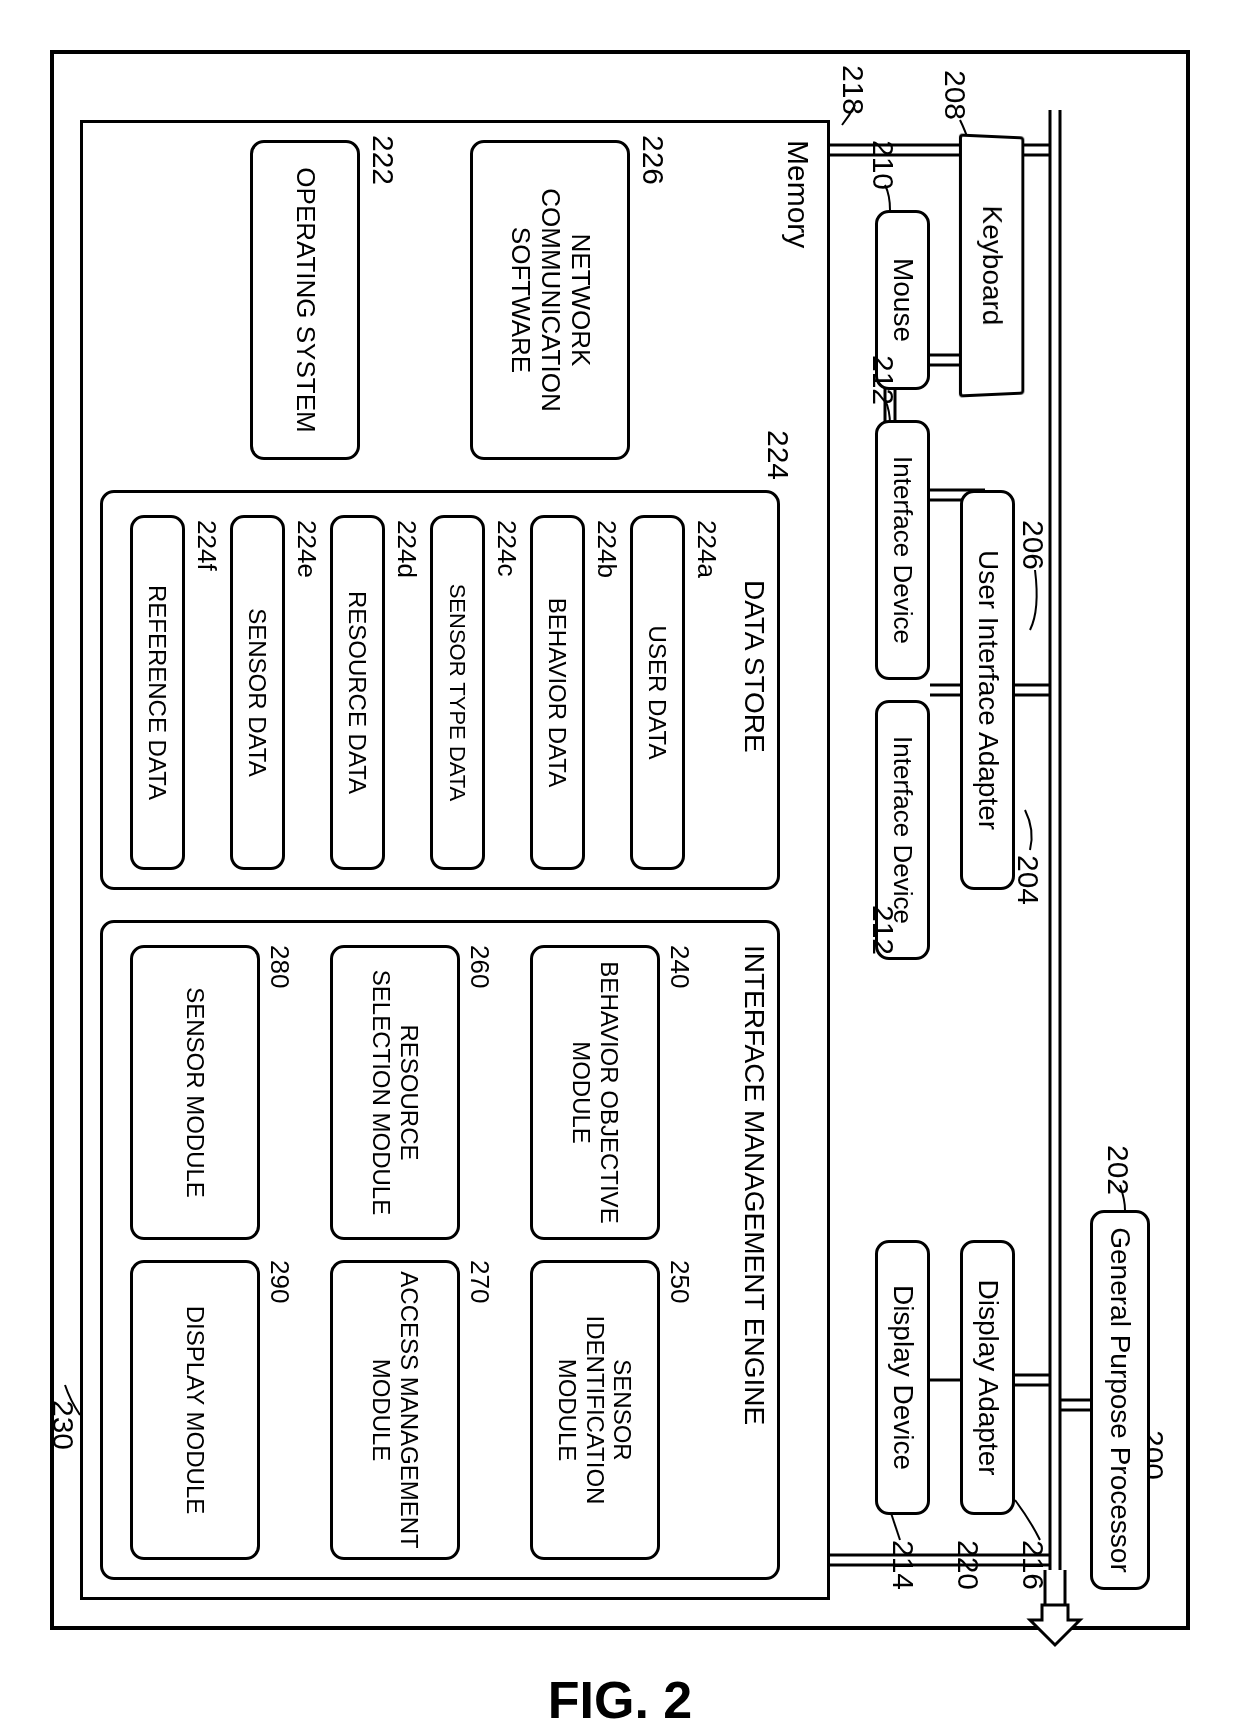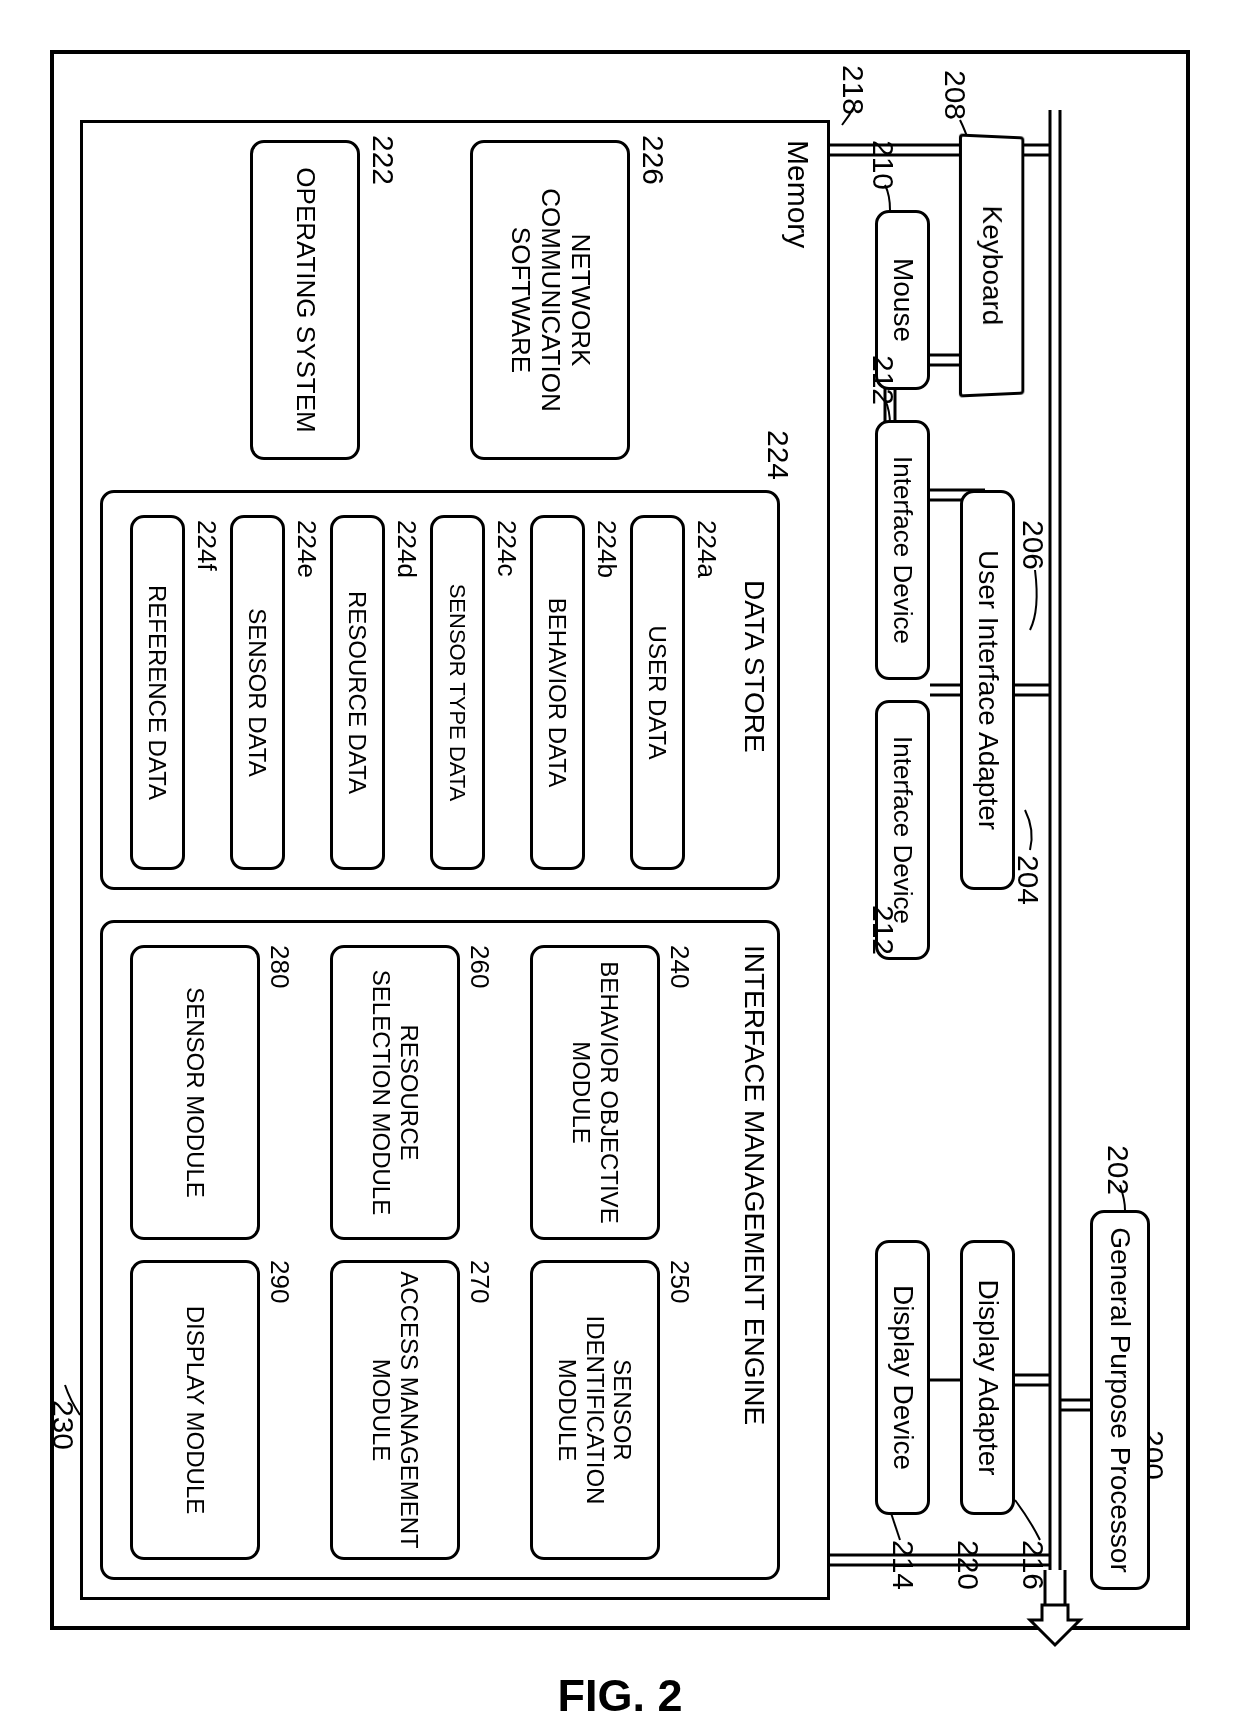--- a/index.html
+++ b/index.html
@@ -50,21 +50,21 @@
   svg.wires {
     position: absolute;
     left: 0;
     top: 0;
     overflow: visible;
     pointer-events: none;
   }
   .fig {
     position: absolute;
     font-weight: bold;
-    font-size: 45px;
+    font-size: 52px;
     left: 50%;
     transform: translateX(-50%);
   }
 </style>
 </head>
 <body>
 
 <div class="stage">
 
   <div class="box" style="left:0; top:0; width:1580px; height:1140px; border-radius:0; border-width:4px;"></div>

